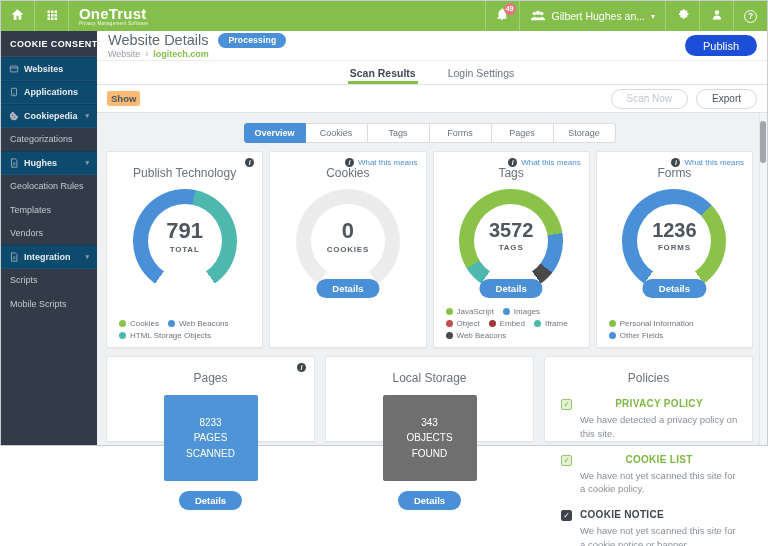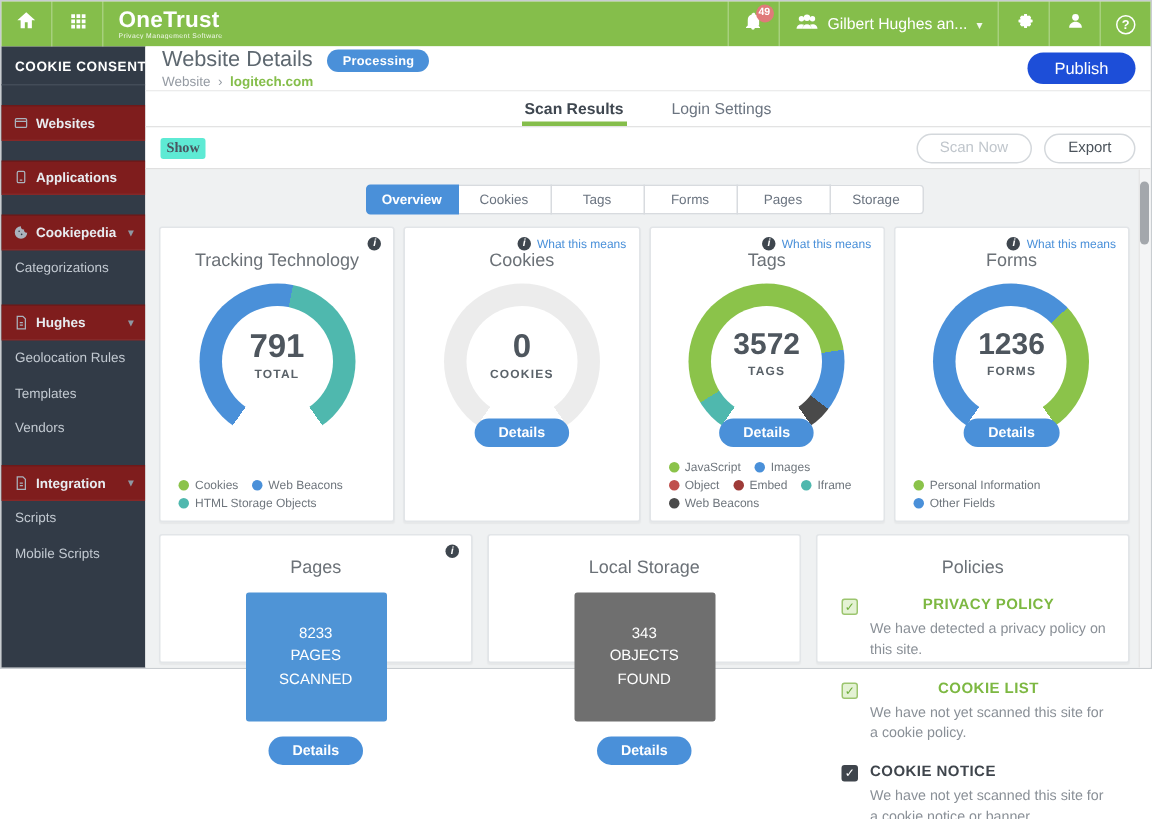--- a/index.html
+++ b/index.html
@@ -25,22 +25,22 @@
 
   
   .shell { flex:1; display:flex; min-height:0; }
 
   
   .sidebar { width:96px; flex:none; background:#323B47; color:#C7CDD4; }
   .sb-header { height:26px; line-height:26px; padding:0 9px; color:#fff; font-weight:bold;
     font-size:9px; letter-spacing:.4px; border-bottom:1px solid #434C58; white-space:nowrap; }
   .sb-item { display:flex; align-items:center; gap:5px; padding:0 8px; height:23.5px;
     font-size:9px; cursor:pointer; white-space:nowrap; }
-  .sb-item.parent { background:#7f1d1d; border-bottom:1px solid rgba(255,255,255,.05);
-    border-top:1px solid rgba(0,0,0,.12); color:#E8ECF0; font-weight:600;margin-top:13px; }
+  .sb-item.parent { background:#0c4a6e; border-bottom:1px solid rgba(255,255,255,.05);
+    border-top:1px solid rgba(0,0,0,.12); color:#E8ECF0; font-weight:600; }
   .sb-item.sub { padding-left:9px; color:#C2C9D1; }
   .sb-caret { margin-left:auto; font-size:7px; color:#8F98A3; }
   .sb-icon { flex:none; display:flex; }
 
   
   .main { flex:1; display:flex; flex-direction:column; min-width:0; background:#EFF1F2; }
   .page-head { height:30px; background:#fff; display:flex; align-items:center;
     padding:0 10px 0 11px; border-bottom:1px solid #ECECEC; flex:none; }
   .ph-row { display:flex; align-items:center; gap:10px; }
   .page-title { font-size:14.5px; color:#5E6870; }
@@ -53,22 +53,22 @@
 
   .tabstrip { height:24px; background:#fff; border-bottom:1px solid #E3E3E3; display:flex;
     justify-content:center; gap:28px; flex:none; }
   .mtab { font-size:10.5px; color:#6B7480; display:flex; align-items:center; padding:0 2px;
     position:relative; cursor:pointer; }
   .mtab.active { color:#3F4750; font-weight:bold; }
   .mtab.active::after { content:""; position:absolute; left:0; right:0; bottom:0; height:3px; background:#85BE4B; }
 
   .toolbar { height:28px; background:#fff; border-bottom:1px solid #E0E0E0; display:flex;
     align-items:center; padding:0 10px; gap:6px; flex:none; }
-  .show-label { background:#5eead4; color:#4A5560; font-size:9.5px; font-weight:bold;
-    padding:2px 4px; border-radius:2px;font-family:Liberation Serif, serif; }
+  .show-label { background:#fdba74; color:#4A5560; font-size:9.5px; font-weight:bold;
+    padding:2px 4px; border-radius:2px; }
   .scan-select { width:152px; height:19px; border:1px solid #CFD4D9; border-radius:3px; background:#fff;
     display:flex; align-items:center; padding:0 8px; font-size:9px; color:#6A737C; cursor:pointer; }
   .sel-caret { margin-left:auto; font-size:7px; color:#888; }
   .tool-right { margin-left:auto; display:flex; gap:8px; }
   .pill-btn { border:1px solid #D4D8DC; background:#fff; border-radius:11px; padding:3.5px 15px;
     font-size:10px; cursor:pointer; }
   .pill-btn.disabled { color:#C0C6CC; }
   .pill-btn.normal { color:#4A525A; }
 
   .content { flex:1; background:#EFF1F2; padding:8px 14px 3px 9px; display:flex;
@@ -294,21 +294,21 @@
           <div class="vtab">Pages</div>
           <div class="vtab">Storage</div>
         </div>
 
         <div class="row1">
 
           <div class="card">
             <div class="info-row">
               <span class="info-icon">i</span>
             </div>
-            <div class="card-title">Tracking Technology</div>
+            <div class="card-title">Publish Technology</div>
             <div class="gauge-wrap">
               <div class="gauge" style="background: conic-gradient(from 215deg, rgb(74, 144, 217) 0deg, rgb(74, 144, 217) 156.6deg, rgb(79, 184, 174) 156.6deg, rgb(79, 184, 174) 290deg, transparent 290deg, transparent 360deg);"></div>
               <div class="gauge-hole"></div>
               <div class="gauge-center">
                 <div class="g-value">791</div>
                 <div class="g-unit">TOTAL</div>
               </div>
             </div>
             <div class="legend">
               <span class="li">

